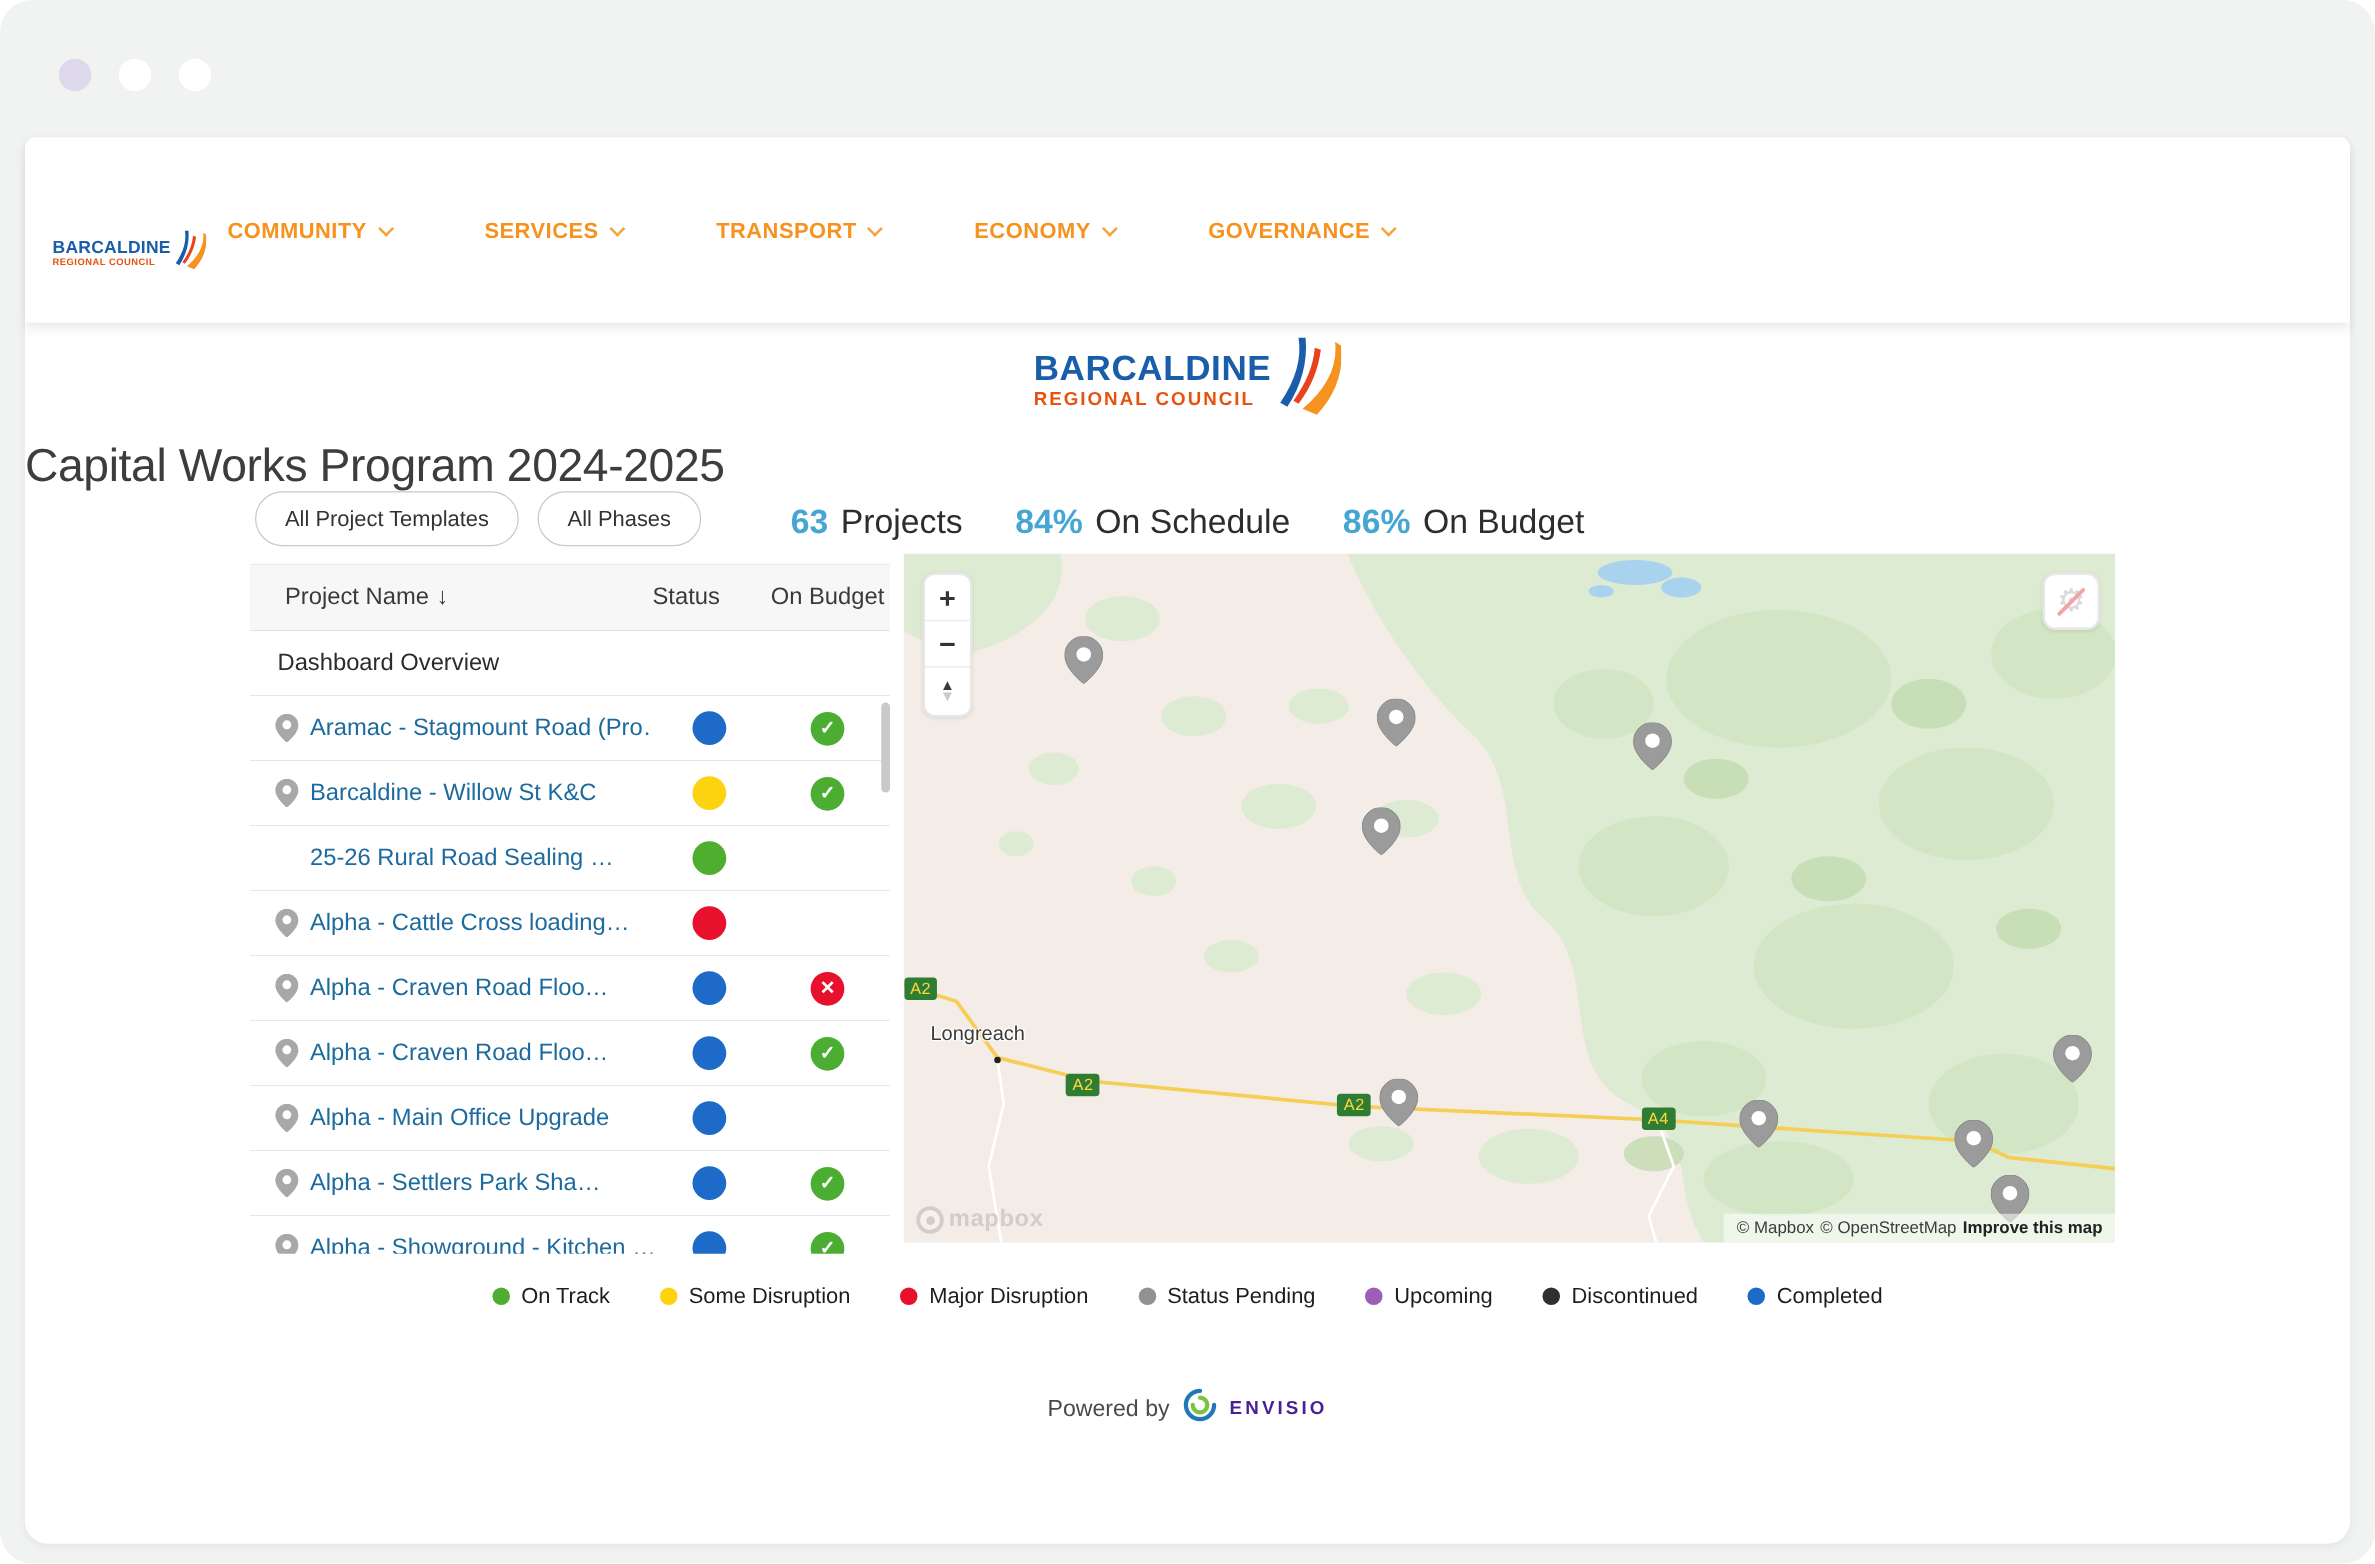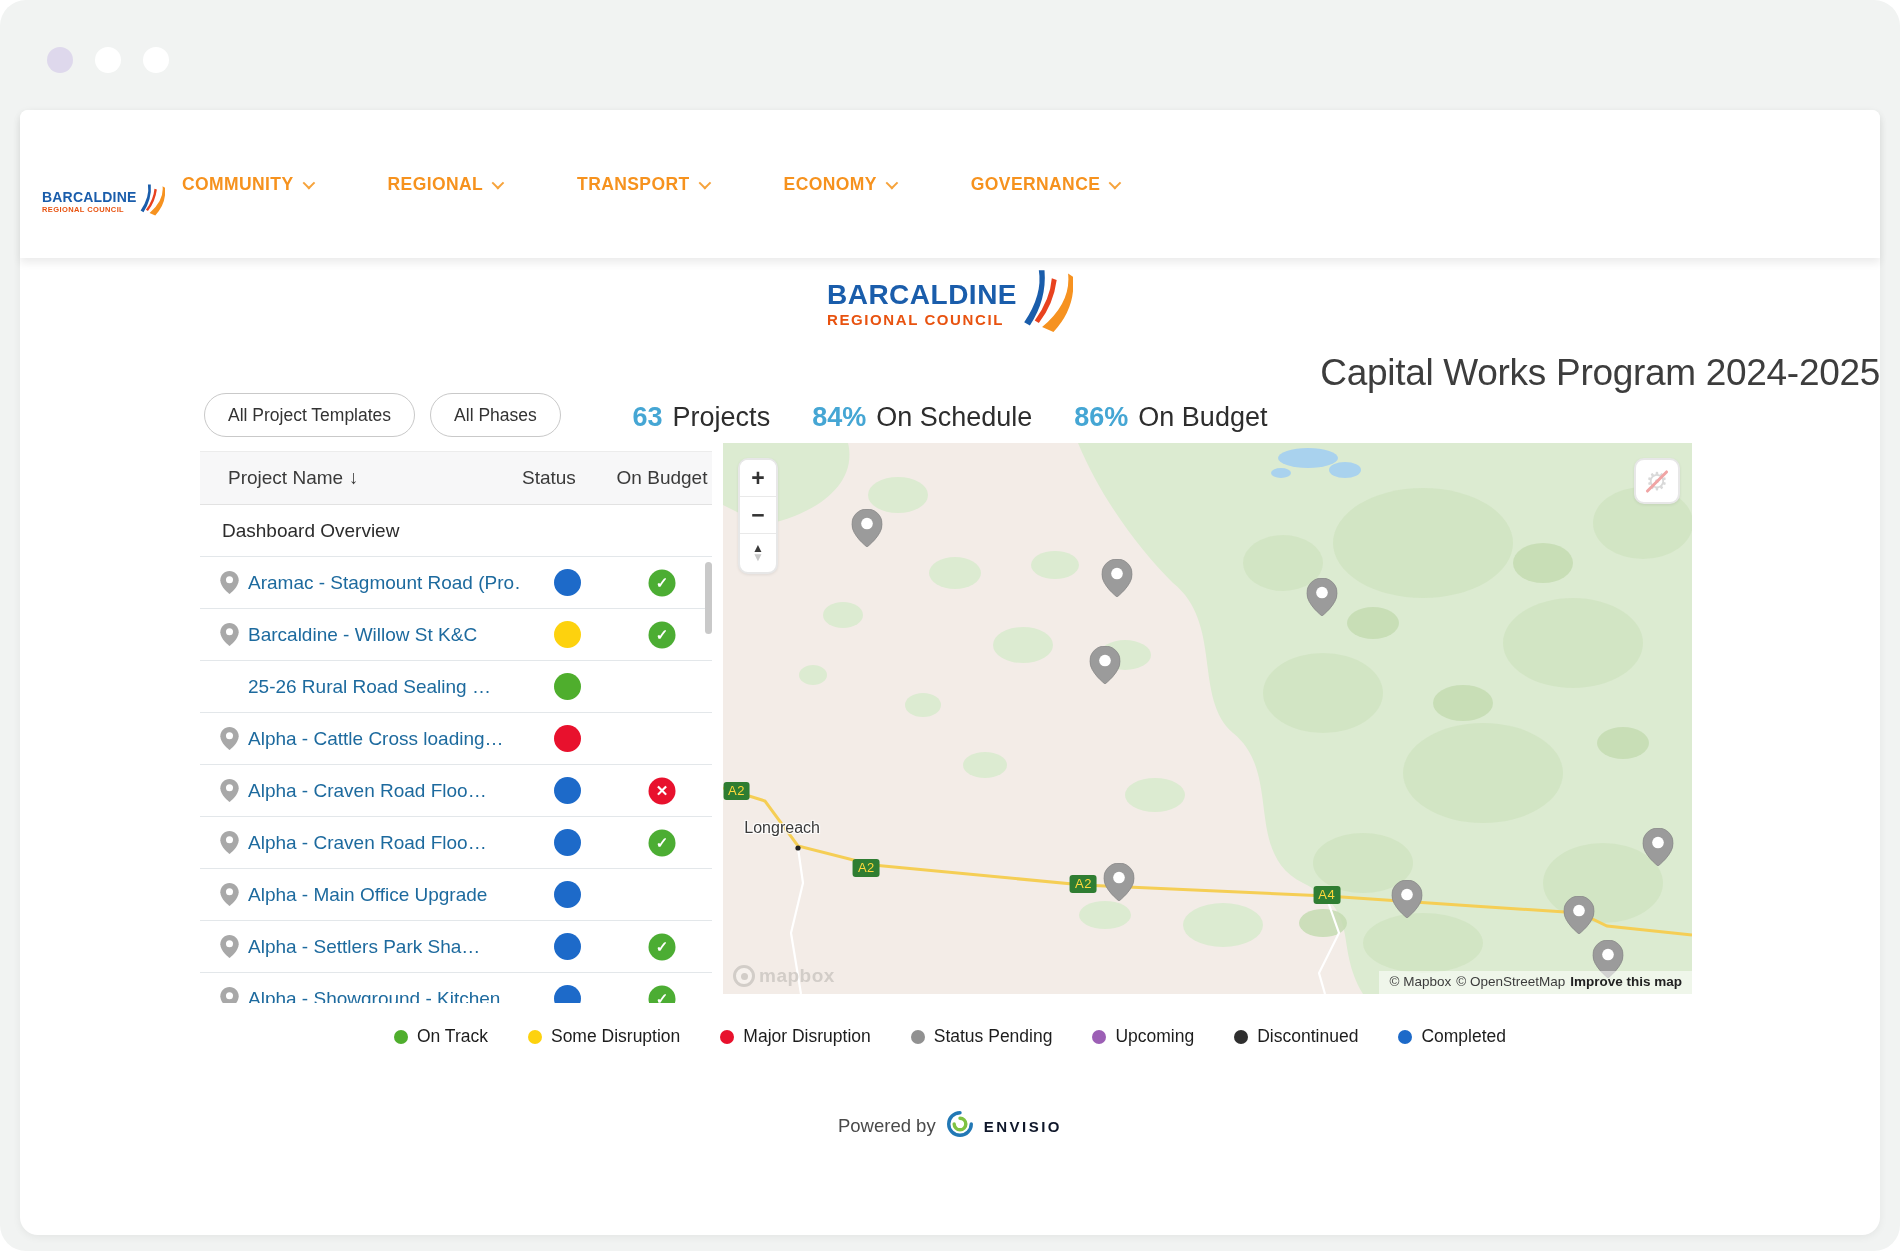--- a/index.html
+++ b/index.html
@@ -45,21 +45,21 @@
     display:flex; align-items:center; padding:0 12px; gap:9px;
   }
   .search-box input { border:none; outline:none; font-size:17px; color:#444; width:100%; font-family:"Liberation Sans",sans-serif; }
   .search-box input::placeholder { color:#9aa0a6; }
 
   
   .center-logo { position:absolute; top:155px; left:50%; transform:translateX(-50%); display:flex; align-items:flex-start; gap:4px; z-index:2;}
   .center-logo .txt { display:flex; flex-direction:column; line-height:1; padding-top:16px; }
   .center-logo .l1 { color:#1a5dab; font-weight:bold; font-size:28px; letter-spacing:.5px; }
   .center-logo .l2 { color:#e8520f; font-weight:bold; font-size:15px; letter-spacing:1.6px; margin-top:3px; }
-  .page-title { position:absolute; top:242px; width:100%; text-align:right; font-size:37px; color:#3d3d3d; letter-spacing:-.3px; }
+  .page-title { position:absolute; top:242px; width:100%; text-align:left; font-size:37px; color:#3d3d3d; letter-spacing:-.3px; }
   .stats { position:absolute; top:292px; width:100%; display:flex; justify-content:center; gap:42px; font-size:27px; color:#2d2d2d; }
   .stat { display:flex; gap:10px; align-items:baseline; }
   .stat .v { color:#45a6d4; font-weight:bold; }
 
   .filters { position:absolute; left:184px; top:283px; display:flex; gap:15px; }
   .pill {
     height:44px; padding:0 23px; border:1px solid #c9c9c9; border-radius:22px;
     background:#fff; font-size:17.5px; color:#333; display:flex; align-items:center; cursor:pointer;
     font-family:"Liberation Sans",sans-serif;
   }
@@ -136,21 +136,21 @@
   .mb-circle { width:22px; height:22px; border-radius:50%; border:3px solid #cdc8c3; display:flex; align-items:center; justify-content:center; background:rgba(255,255,255,.3);}
   .mb-circle::after { content:""; width:7px; height:7px; border-radius:50%; background:#cdc8c3; }
   .mb-text { font-size:19px; font-weight:bold; color:#cdc8c3; letter-spacing:.5px; }
 
   
   .legend { position:absolute; top:916px; width:100%; display:flex; justify-content:center; gap:40px; }
   .lg-item { display:flex; align-items:center; gap:9px; font-size:17.5px; color:#1d1d1d;justify-content:flex-end; }
   .lg-dot { width:14px; height:14px; border-radius:50%; flex:0 0 14px; }
   .footer { position:absolute; top:1000px; width:100%; display:flex; justify-content:center; align-items:center; gap:10px; }
   .powered { font-size:18.5px; color:#4a4a4a; }
-  .envisio-brand { font-size:15px; font-weight:bold; color:#0f172a; letter-spacing:2.5px; }
+  .envisio-brand { font-size:15px; font-weight:bold; color:#4c1d95; letter-spacing:2.5px; }
 </style>
 </head>
 <body>
 
 <div class="frame">
   <div class="dot-row">
 
       <span class="b-dot" style="background: rgb(222, 216, 236);"></span>
 
       <span class="b-dot" style="background: rgb(255, 255, 255);"></span>
@@ -176,21 +176,21 @@
       </div>
 
       <div class="nav-items">
 
           <div class="nav-item">
             <span class="lbl">COMMUNITY</span>
             <span class="chev"></span>
           </div>
 
           <div class="nav-item">
-            <span class="lbl">REGIONAL</span>
+            <span class="lbl">SERVICES</span>
             <span class="chev"></span>
           </div>
 
           <div class="nav-item">
             <span class="lbl">TRANSPORT</span>
             <span class="chev"></span>
           </div>
 
           <div class="nav-item">
             <span class="lbl">ECONOMY</span>

